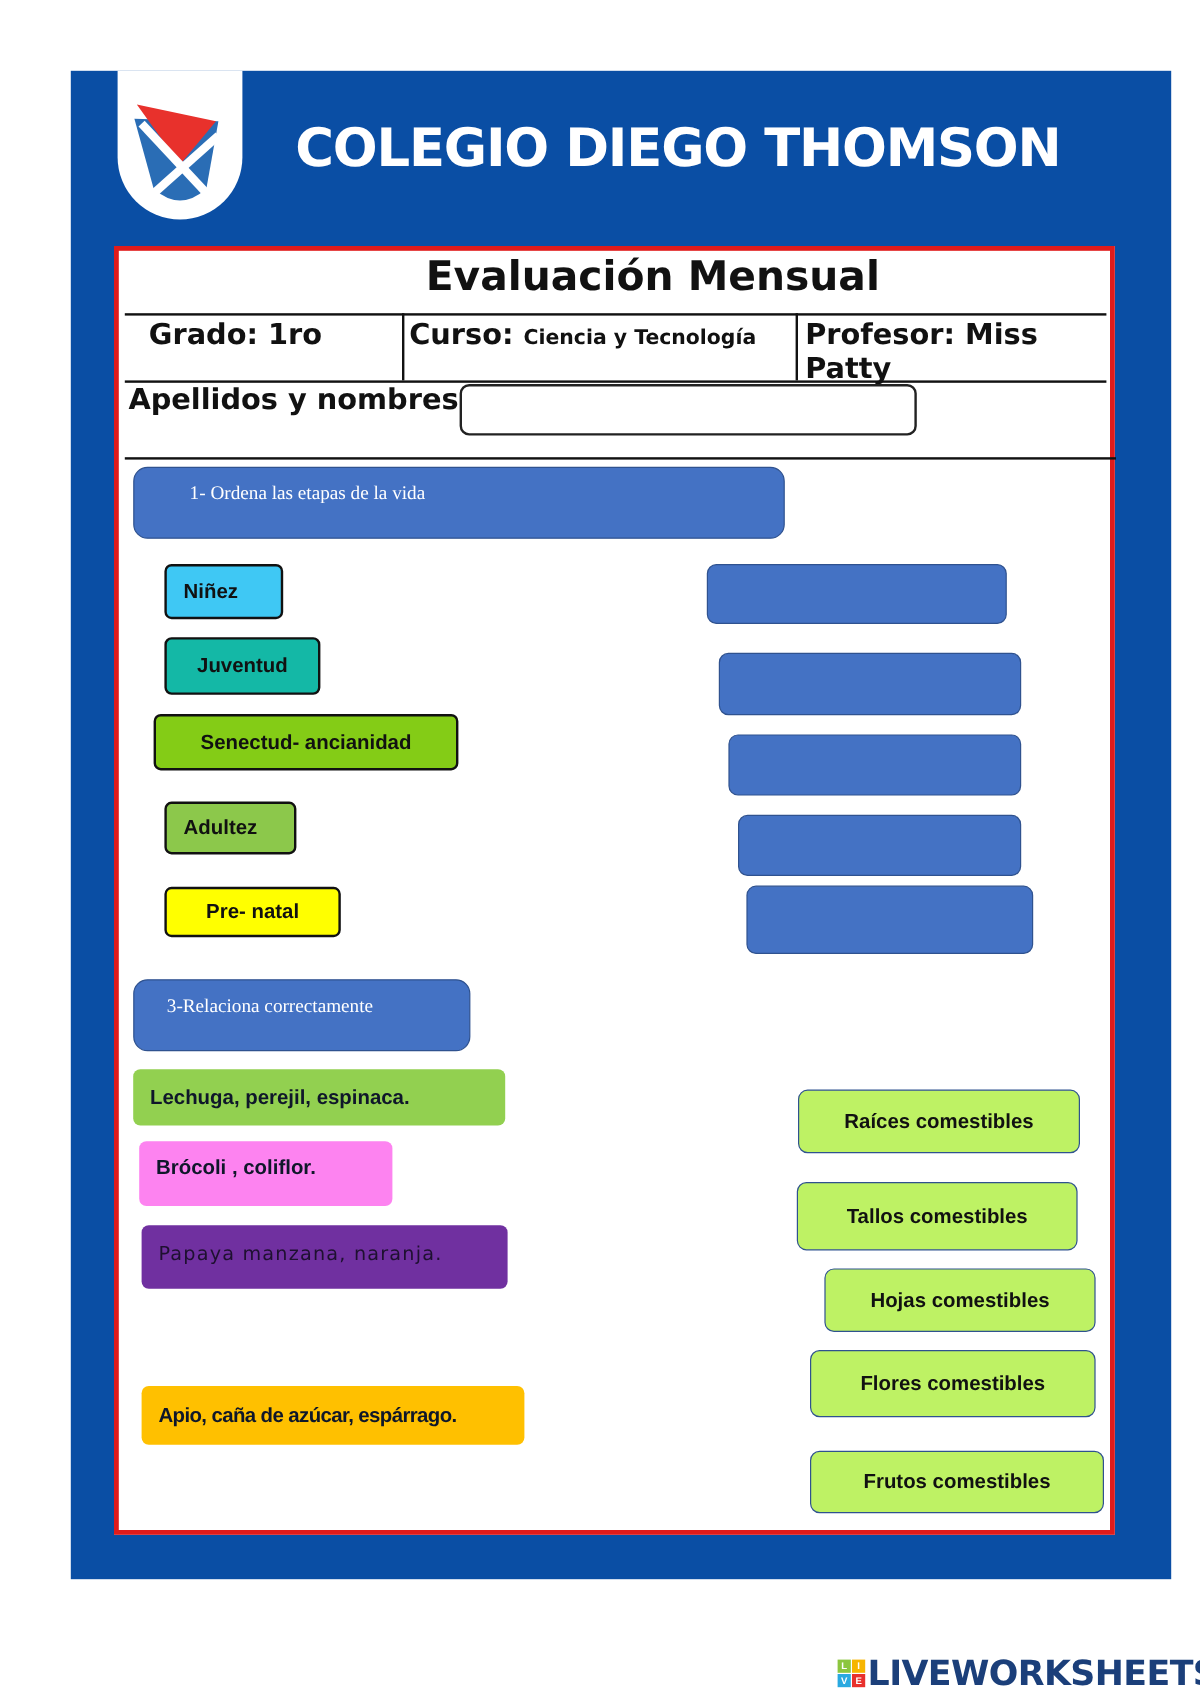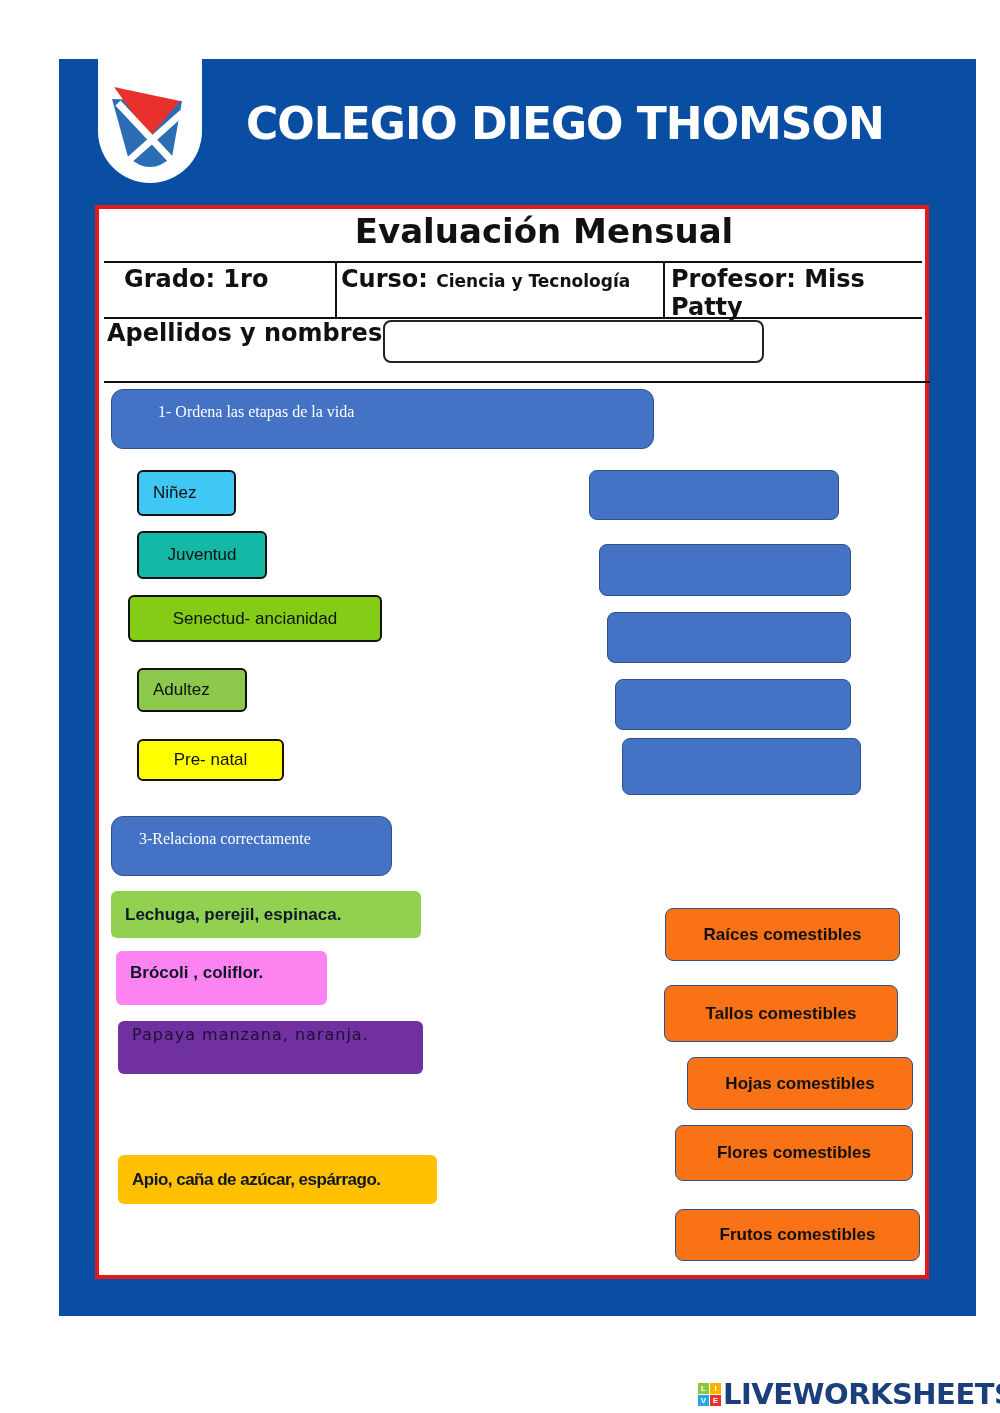--- a/index.html
+++ b/index.html
@@ -16,26 +16,26 @@
   .title { left:0; top:2px; width:890px; text-align:center; font-size:34px; font-weight:bold;
            font-family:"DejaVu Sans", sans-serif; color:#111; }
   .hline { position:absolute; height:2px; background:#111; }
   .vline { position:absolute; width:2px; background:#111; }
   .hdr { font-family:"DejaVu Sans", sans-serif; font-weight:bold; color:#111; font-size:24px; }
   .hdr small { font-size:17px; font-weight:bold; }
   .namebox { position:absolute; left:284px; top:111px; width:377px; height:39px; border:2px solid #222;
              border-radius:8px; background:#fff; }
   .banner { position:absolute; background:#4472c4; border:1px solid #2f528f; border-radius:12px;
             color:#fff; font-size:16px; font-family:Liberation Serif, serif; }
-  .chip { position:absolute; border:2px solid #111; border-radius:6px; font-weight:normal;
+  .chip { position:absolute; border:2px solid #111; border-radius:6px; font-weight:bold;
           font-size:17px; color:#111; display:flex; align-items:center; justify-content:center; }
   .slot { position:absolute; background:#4472c4; border:1.5px solid #2f528f; border-radius:8px; }
   .item { position:absolute; border-radius:6px; font-weight:bold; font-size:17px; color:#0f172a;
           display:flex; align-items:center; padding-left:14px; box-sizing:border-box; }
-  .target { position:absolute; background:#f97316; border:1.5px solid #2f528f; border-radius:8px;
+  .target { position:absolute; background:#bef264; border:1.5px solid #2f528f; border-radius:8px;
             font-weight:bold; font-size:17px; color:#111; display:flex; align-items:center;
             justify-content:center; }
   .lw { position:absolute; left:698px; top:1377px; display:flex; align-items:center; }
   .lw-icon { display:grid; grid-template-columns:11px 11px; grid-gap:1px; margin-right:2px; }
   .lw-icon span { width:11px; height:11px; font-size:8px; color:#fff; font-weight:bold;
                   display:flex; align-items:center; justify-content:center; }
   .lw-text { color:#1b3f7a; font-weight:bold; font-size:29px; letter-spacing:-0.5px;
              font-family:"DejaVu Sans", sans-serif; }
 </style>
 </head>
@@ -101,21 +101,21 @@
   <div class="banner" style="left:12px; top:607px; width:279px; height:58px;">
     <span style="position:absolute; left:27px; top:13px;">3-Relaciona correctamente</span>
   </div>
 
   <div class="item" style="left:12px; top:682px; width:310px; height:47px; background:#92d050;">
       <span>Lechuga, perejil, espinaca.</span>
     </div>
   <div class="item" style="left:17px; top:742px; width:211px; height:54px; background:#fd83f0; align-items:flex-start; padding-top:12px;">
       <span>Brócoli , coliflor.</span>
     </div>
-  <div class="item" style="left:19px; top:812px; width:305px; height:53px; background:#7030a0; color:#1e1030; font-weight:normal; font-family:'DejaVu Sans', sans-serif; letter-spacing:1px; font-size:16px; align-items:flex-start; padding-top:4px;">
+  <div class="item" style="left:19px; top:812px; width:305px; height:53px; background:#7030a0; color:#1e1030; font-weight:normal; font-family:'DejaVu Sans', sans-serif; letter-spacing:1px; font-size:16px; align-items:flex-start; padding-top:14px;">
       <span>Papaya manzana, naranja.</span>
     </div>
   <div class="item" style="left:19px; top:946px; width:319px; height:49px; background:#ffc000; letter-spacing:-0.5px;">
       <span>Apio, caña de azúcar, espárrago.</span>
     </div>
 
   <div class="target" style="left:566px; top:699px; width:233px; height:51px;">
       <span>Raíces comestibles</span>
     </div>
   <div class="target" style="left:565px; top:776px; width:232px; height:55px;">

